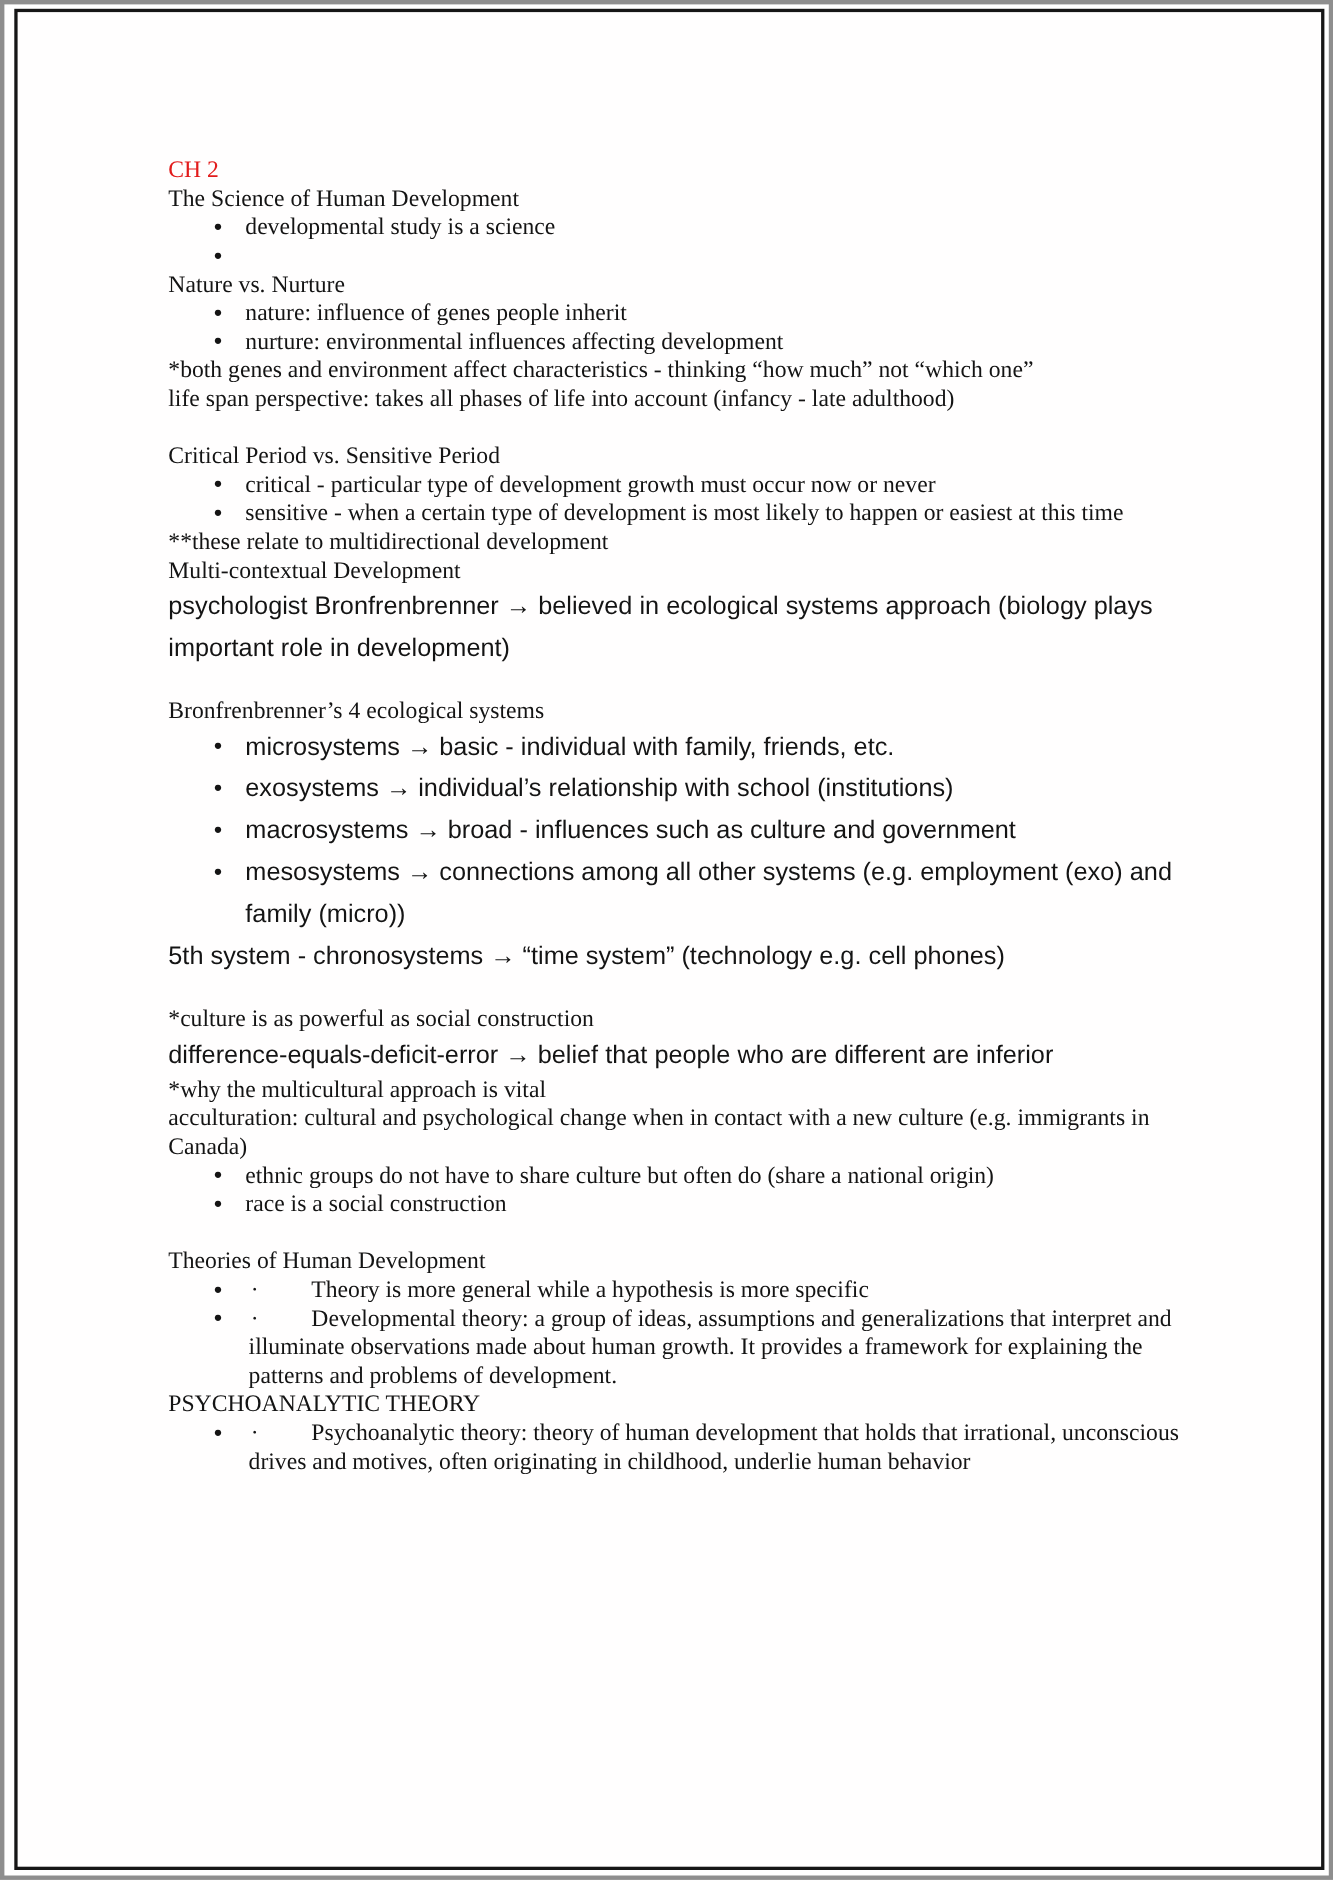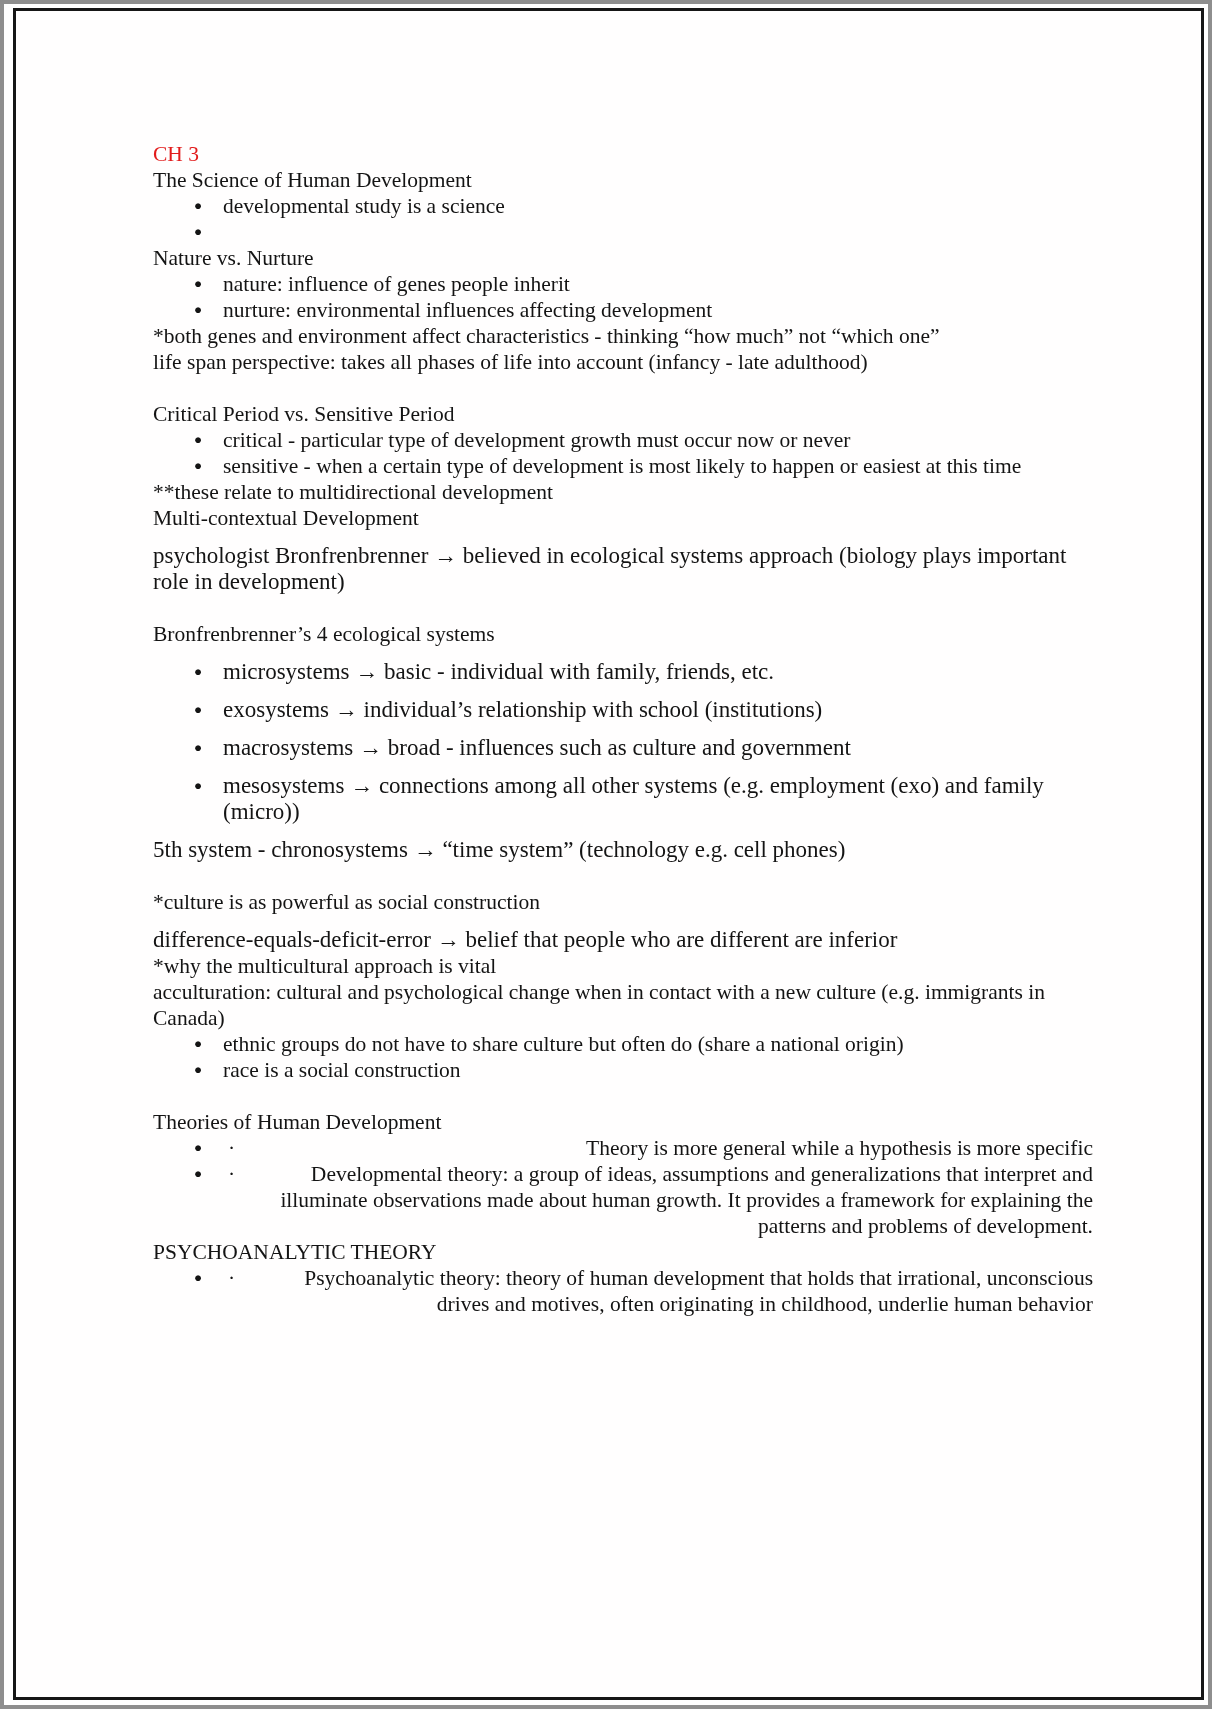--- a/index.html
+++ b/index.html
@@ -16,42 +16,42 @@
     position:absolute; top:8px; left:13px; right:8px; bottom:9px;
     background:#fffefe;
     border:3px solid #161616;
   }
   .content {
     position:absolute; top:130px; left:137px; width:940px;
     color:#141414;
   }
   .ln { margin:0; }
   .serif { font-family:"Liberation Serif","DejaVu Serif",serif; font-size:21.5px; line-height:26px; }
-  .sans  { font-family:Liberation Serif, serif; font-size:23px; line-height:26px;margin-top:12px; }
+  .sans  { font-family:Liberation Sans, sans-serif; font-size:23px; line-height:38px; }
   .title { font-weight:400; }
   .section { margin-top:26px; }
   .section.tight { margin-top:0; }
   .bullet, .bullet2 { position:relative; }
   .bullet  { padding-left:70px; }
   .bullet2 { padding-left:73px; }
   .bdot {
     position:absolute; left:41px; top:0;
     font-size:13.5px; line-height:inherit;
   }
   .subdot { position:absolute; left:75px; top:0; line-height:inherit; }
-  .bullet2 .btxt { display:block; text-indent:57px;text-align:right; }
+  .bullet2 .btxt { display:block; text-indent:57px; }
 </style>
 </head>
 <body>
 
 <div class="outer-frame"></div>
 <div class="page">
   <div class="content">
 
-    <p class="ln serif chapter" style="color: rgb(226, 27, 27);">CH 3</p>
+    <p class="ln serif chapter" style="color: rgb(226, 27, 27);">CH 2</p>
     <p class="ln serif title">The Science of Human Development</p>
 
     <div class="section tight">
       <div class="ln serif bullet"><span class="bdot">●</span><span class="btxt">developmental study is a science</span></div>
       <div class="ln serif bullet"><span class="bdot">●</span></div>
     </div>
 
     <div class="section">
       <p class="ln serif">Nature vs. Nurture</p>
       <div class="ln serif bullet"><span class="bdot">●</span><span class="btxt">nature: influence of genes people inherit</span></div>

